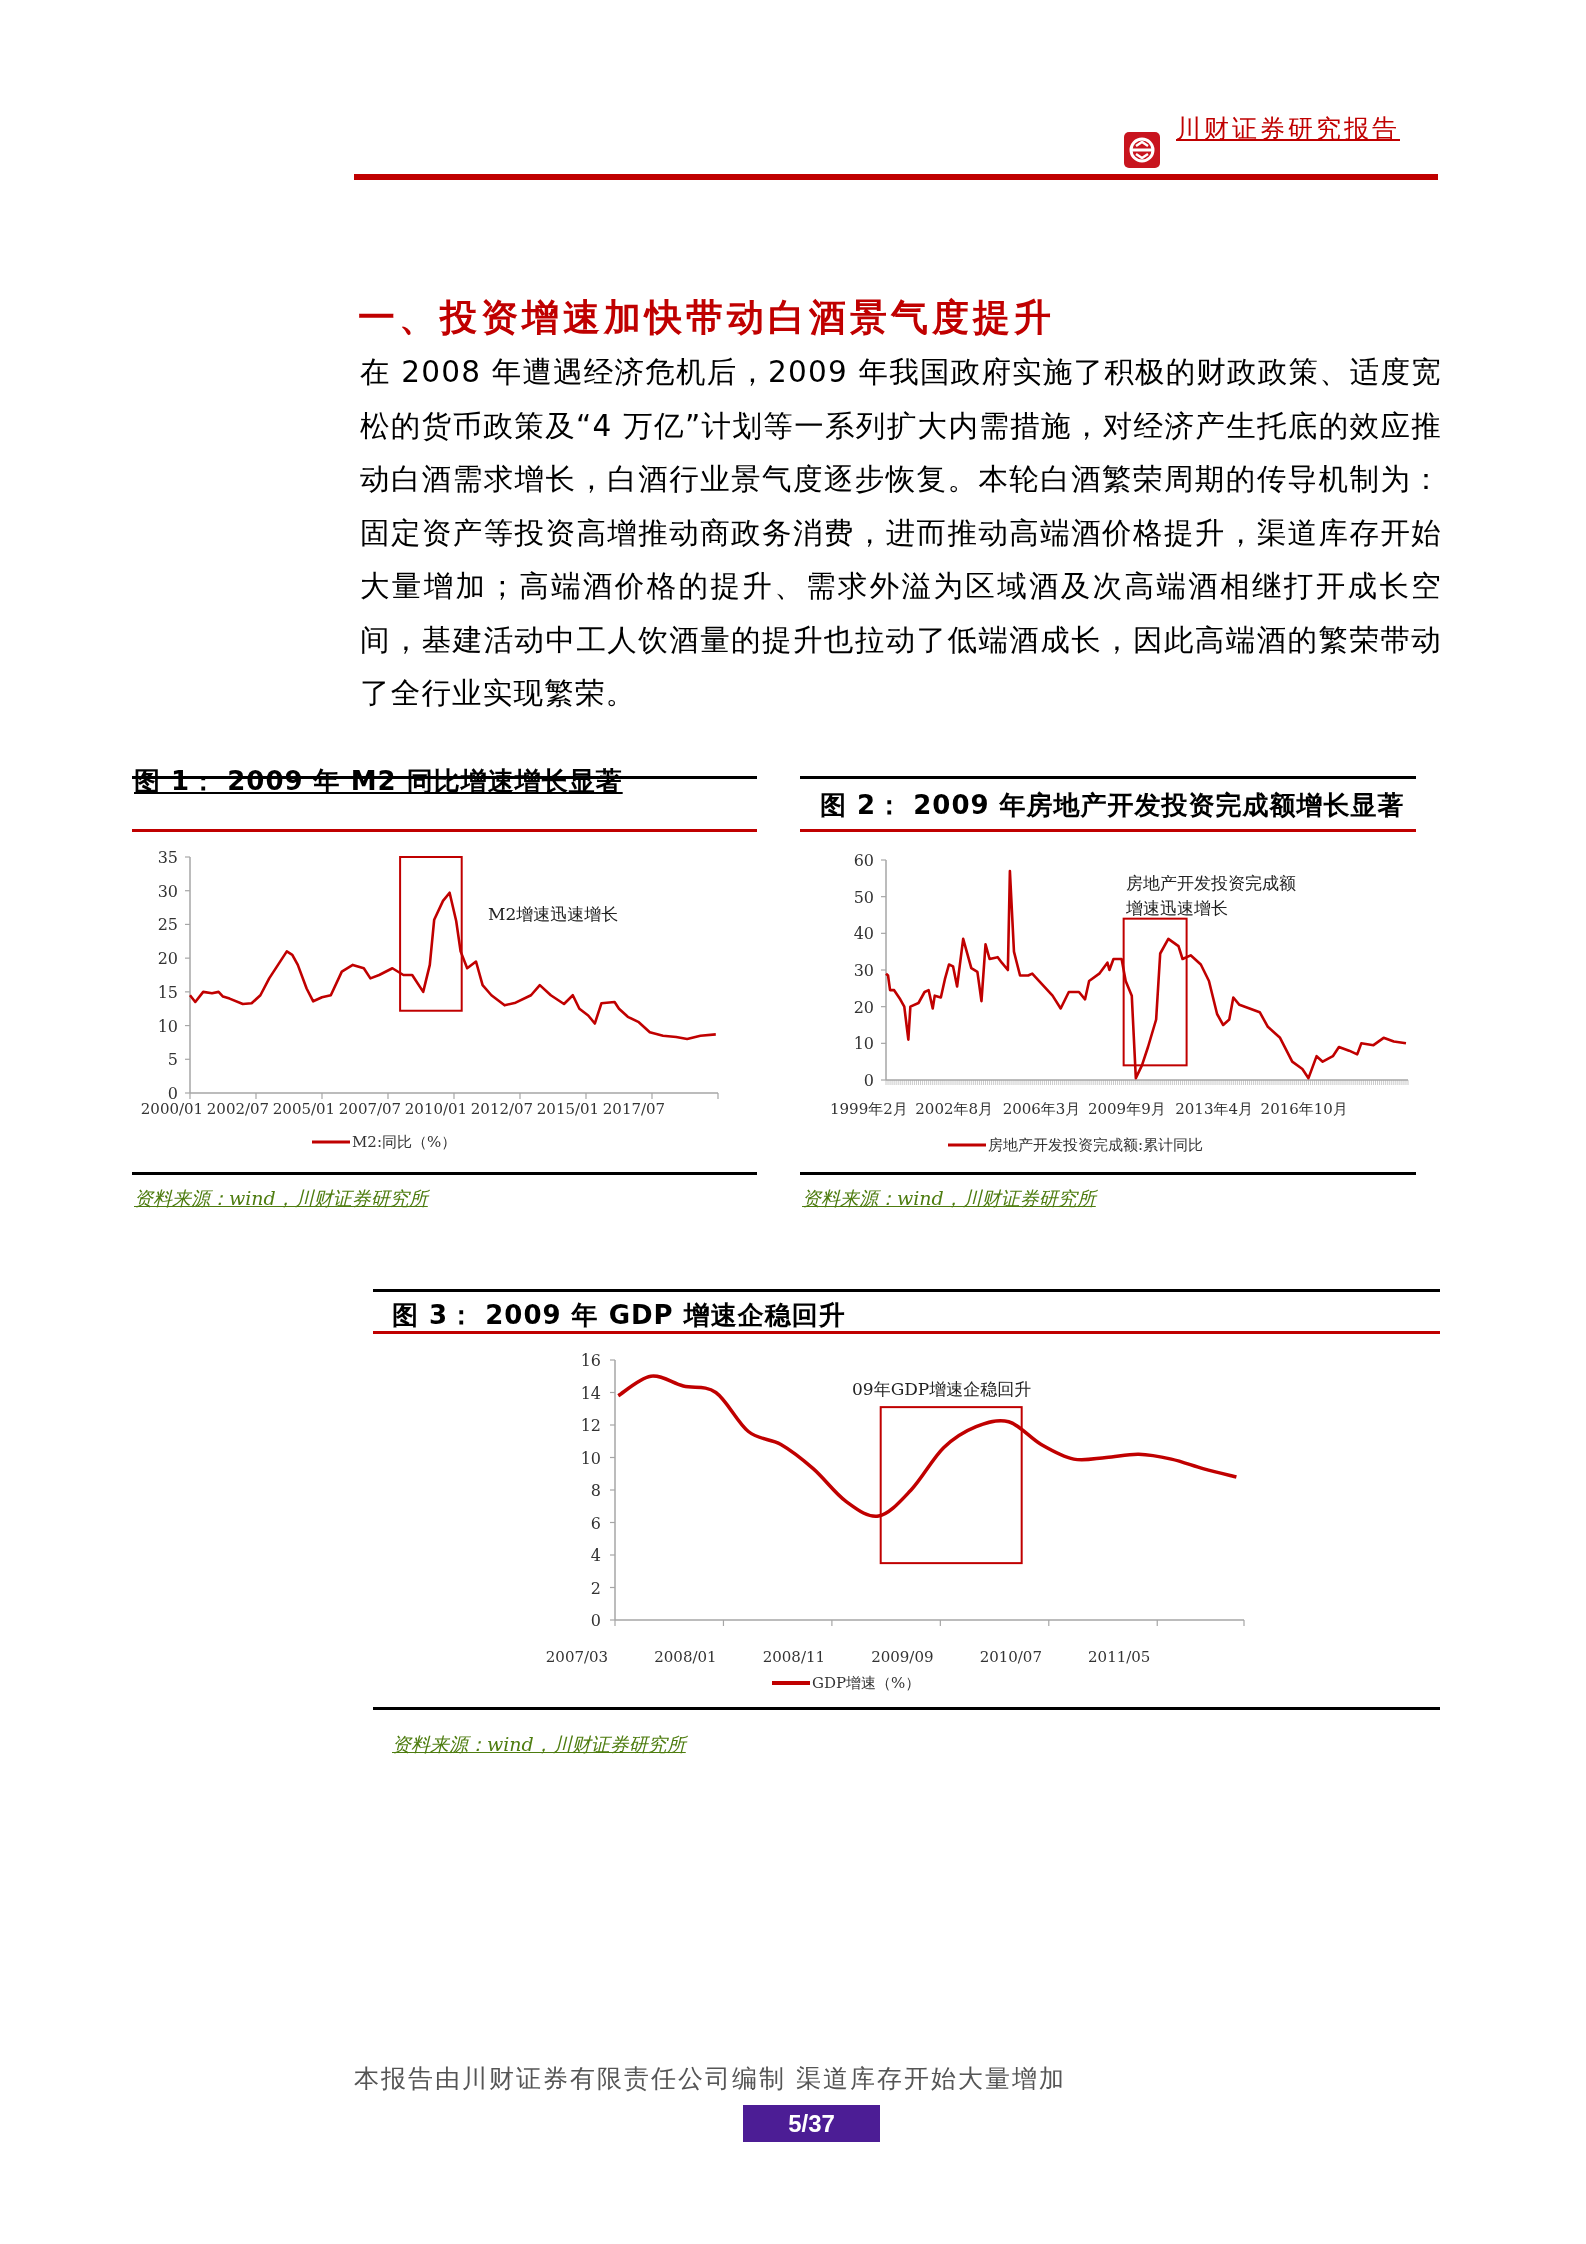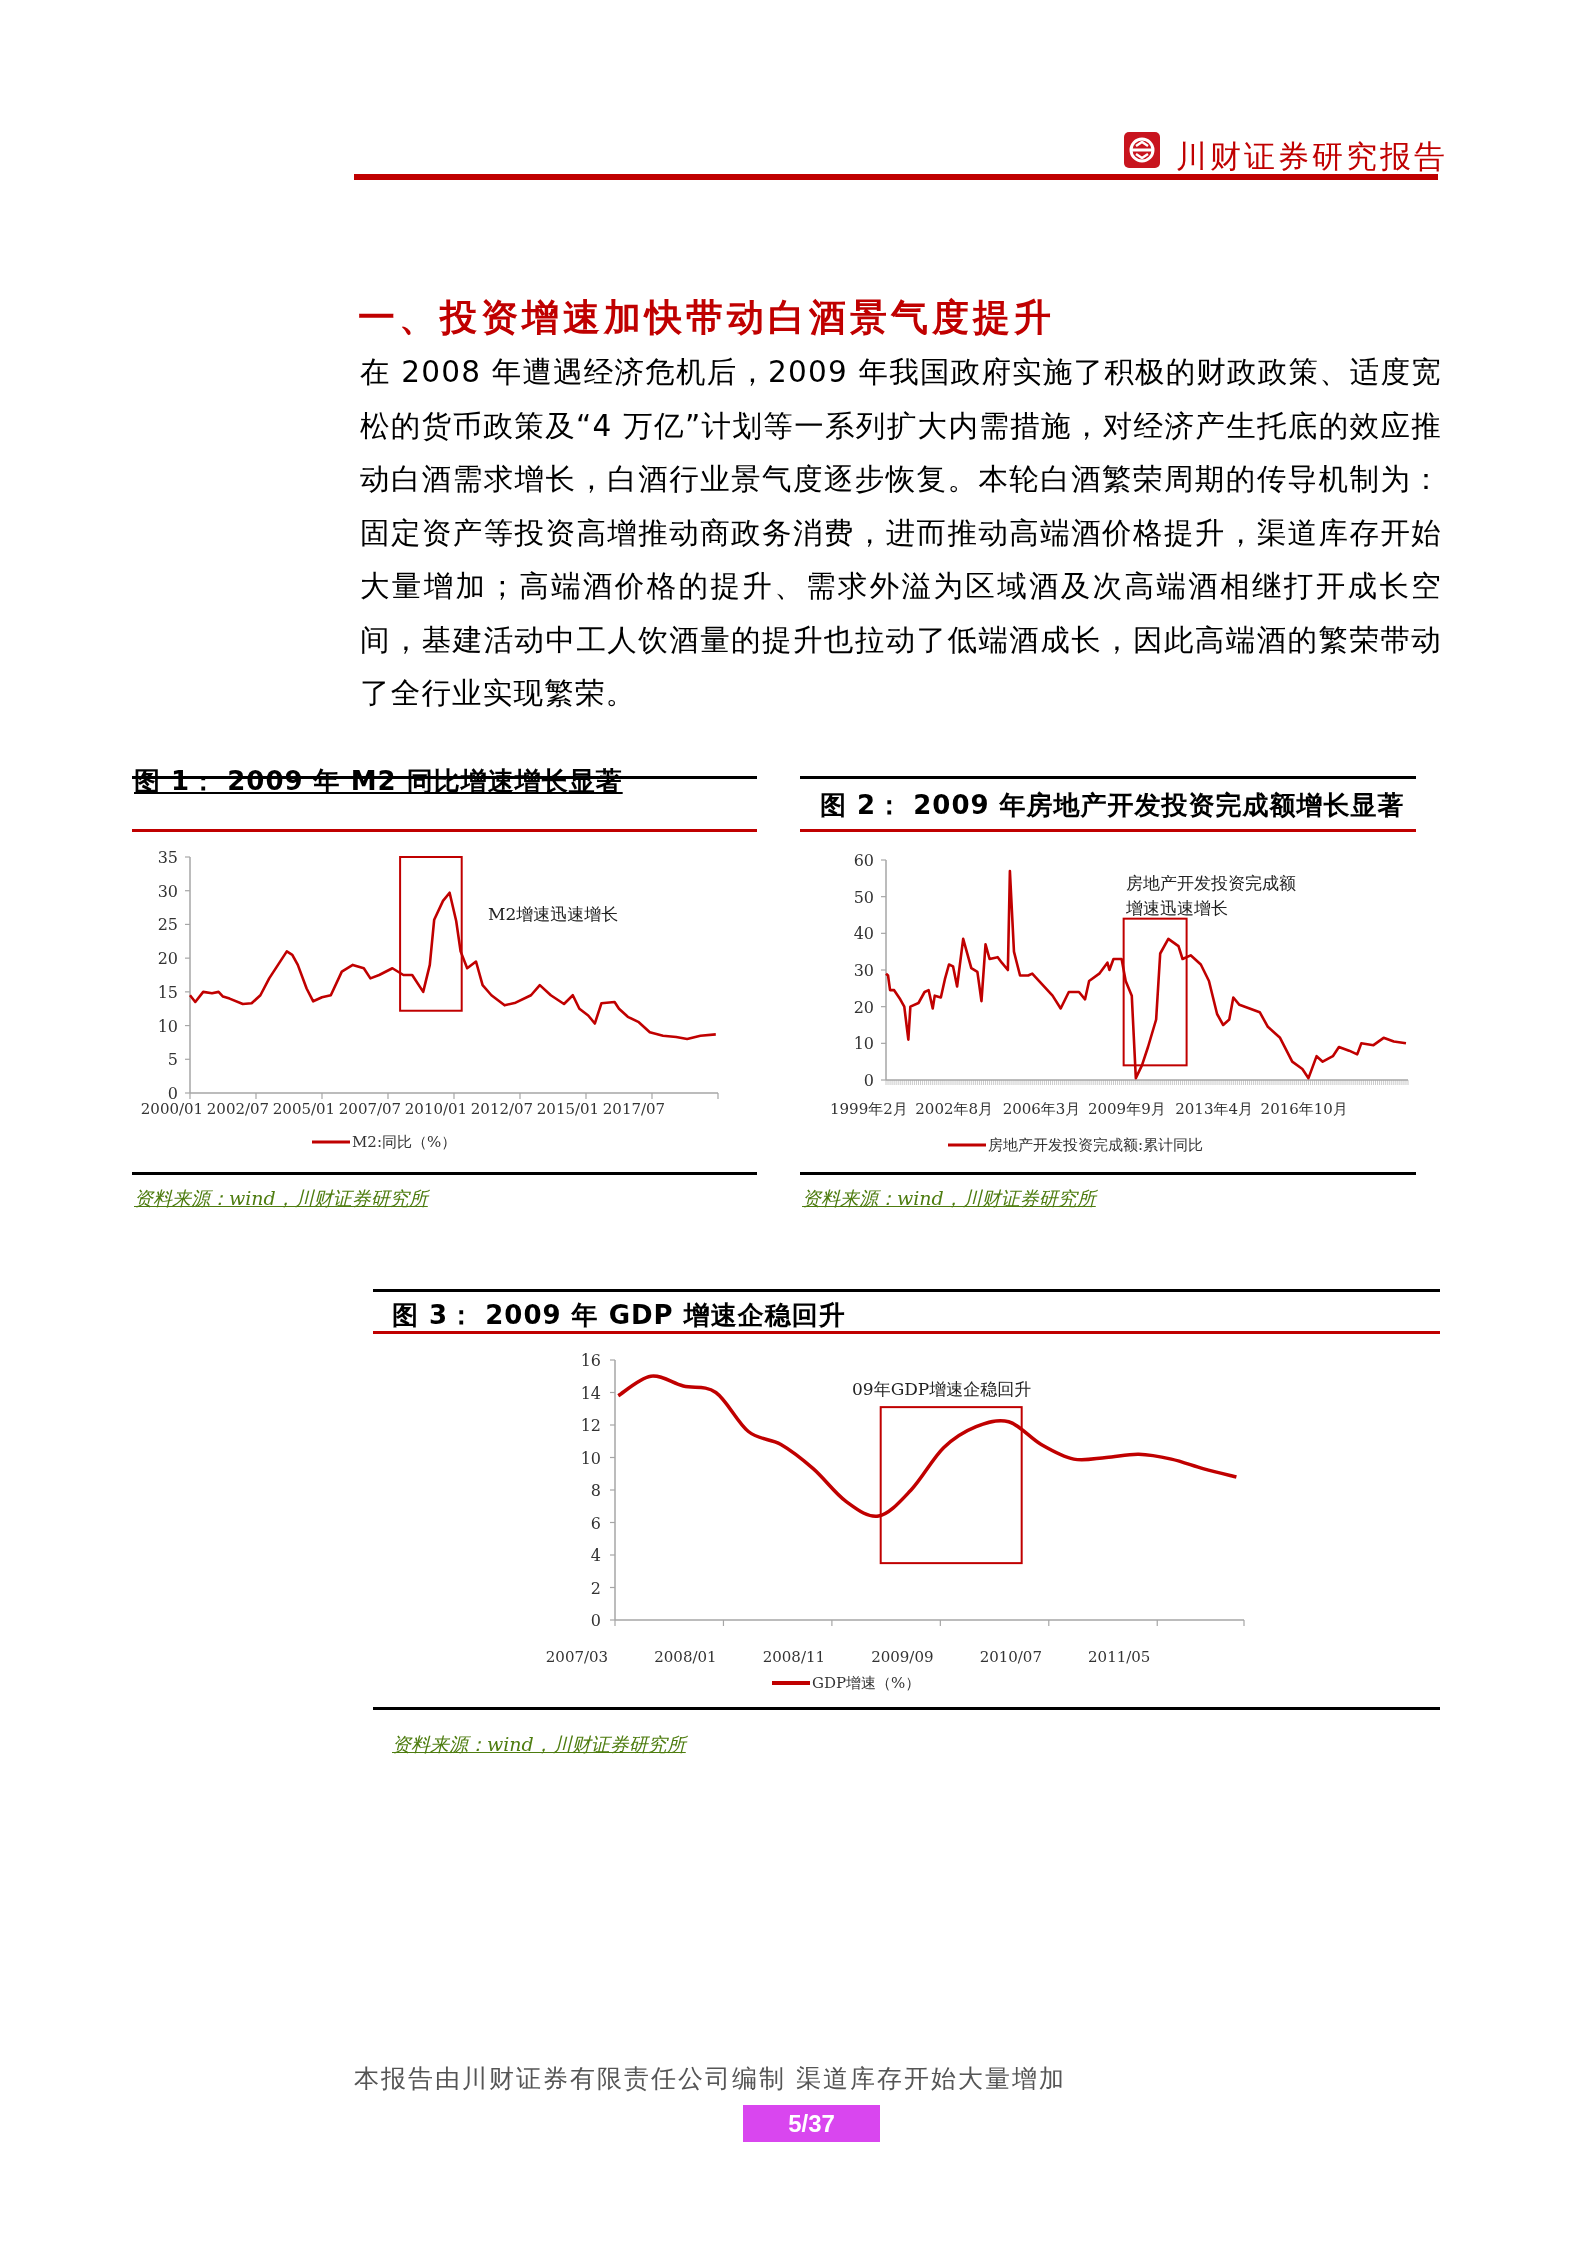--- a/index.html
+++ b/index.html
@@ -1,39 +1,39 @@
 <!DOCTYPE html>
 <html><head>
 <meta charset="utf-8">
 <style>
   html, body { margin: 0; padding: 0; background: #ffffff; }
   body { width: 1586px; height: 2244px; position: relative; overflow: hidden;
          font-family: "DejaVu Serif", "Liberation Serif", serif; color: #000; }
   .abs { position: absolute; }
   .logo { left: 1124px; top: 132px; width: 36px; height: 36px; background: #c8141e; border-radius: 5px; }
   .logo svg { display: block; }
-  .brand { left: 1176px; top: 136px; font-size: 31px; color: #c00000; letter-spacing: 3px; white-space: nowrap;
-           font-family: "DejaVu Serif", serif; }
+  .brand { left: 1176px; top: 112px; font-size: 25px; color: #c00000; letter-spacing: 3px; white-space: nowrap;
+           font-family: "DejaVu Serif", serif; text-decoration: underline; }
   .hdr-line { left: 354px; top: 174px; width: 1084px; height: 6px; background: #c00000; }
   .sec-title { left: 358px; top: 262px; font-size: 37px; font-weight: bold; color: #c00000; letter-spacing: 4px;
                white-space: nowrap; font-family: "DejaVu Serif", serif; margin-top: 31px; }
   .para { left: 360px; top: 346px; width: 1082px; font-size: 29.5px; line-height: 53.5px; text-align: justify;
           text-align-last: left; letter-spacing: 1.2px; font-family: "DejaVu Sans", sans-serif; }
   .fig-line-black { height: 3px; background: #000; }
   .fig-line-red { height: 3px; background: #c00000; }
   .fig-title { font-size: 26px; font-weight: bold; white-space: nowrap; font-family: "DejaVu Sans", sans-serif; letter-spacing: 1px; }
   .fig-source { font-size: 19px; font-style: italic; white-space: nowrap; font-family: "DejaVu Serif", serif; color: #4d7c0f; text-decoration: underline; }
   .chart-svg { position: absolute; overflow: visible; }
   .tick-label { font-size: 15px; fill: #333; font-family: "DejaVu Serif", serif; }
   .axis-label-y { font-size: 16px; fill: #333; font-family: "DejaVu Serif", serif; }
   .annot { font-size: 17px; fill: #222; font-family: "DejaVu Serif", serif; }
   .legend-text { font-size: 15px; fill: #333; font-family: "DejaVu Serif", serif; }
   .footer-text { left: 354px; top: 2062px; font-size: 25px; color: #555; letter-spacing: 2px; white-space: nowrap;
                  font-family: "DejaVu Serif", serif; }
-  .page-box { left: 743px; top: 2105px; width: 137px; height: 37px; background: #d946ef; color: #fff;
+  .page-box { left: 743px; top: 2105px; width: 137px; height: 37px; background: #4c1d95; color: #fff;
               font-size: 24px; font-weight: bold; text-align: center; line-height: 37px;
               font-family: "Liberation Sans", sans-serif; }
 </style>
 </head>
 <body>
 
 <div class="abs logo">
   <svg width="36" height="36" viewBox="0 0 36 36">
     <circle cx="18" cy="18" r="11" fill="none" stroke="#fff" stroke-width="3"></circle>
     <line x1="6" y1="18" x2="30" y2="18" stroke="#fff" stroke-width="3"></line>

